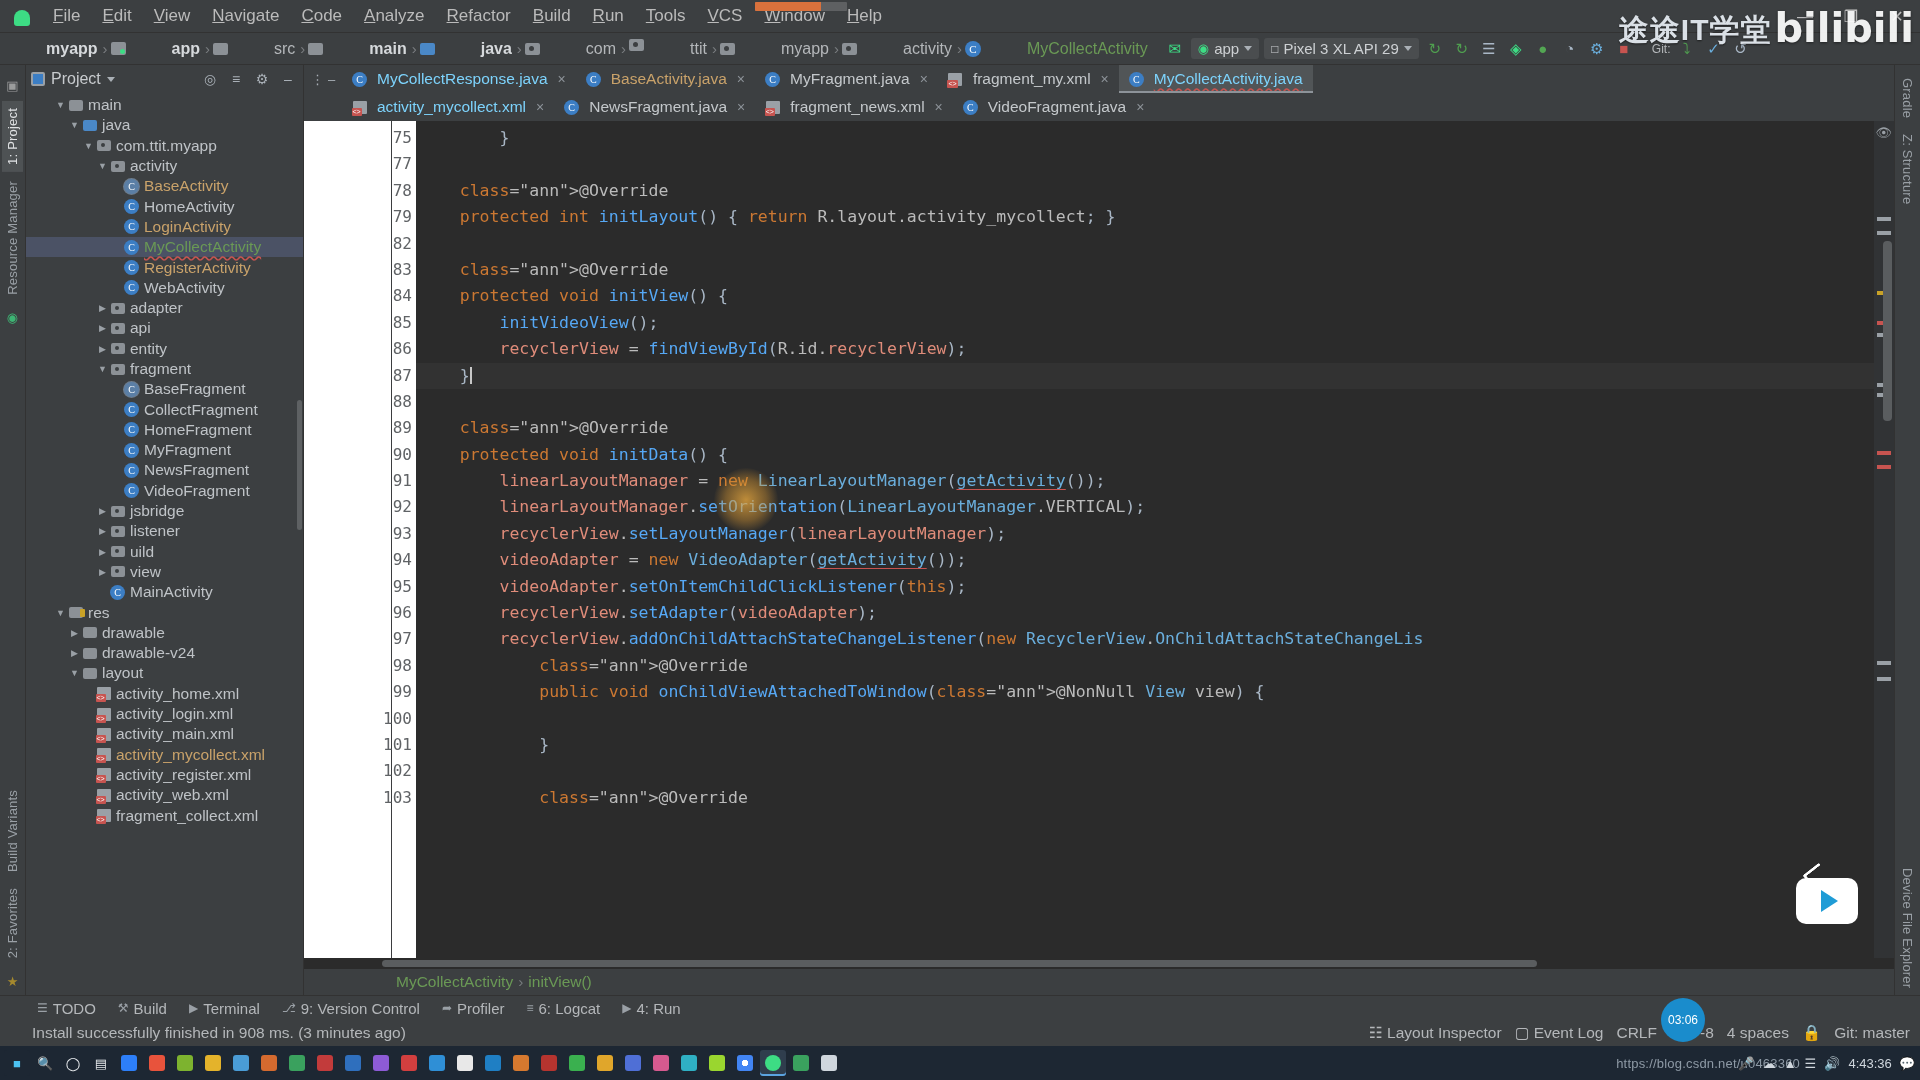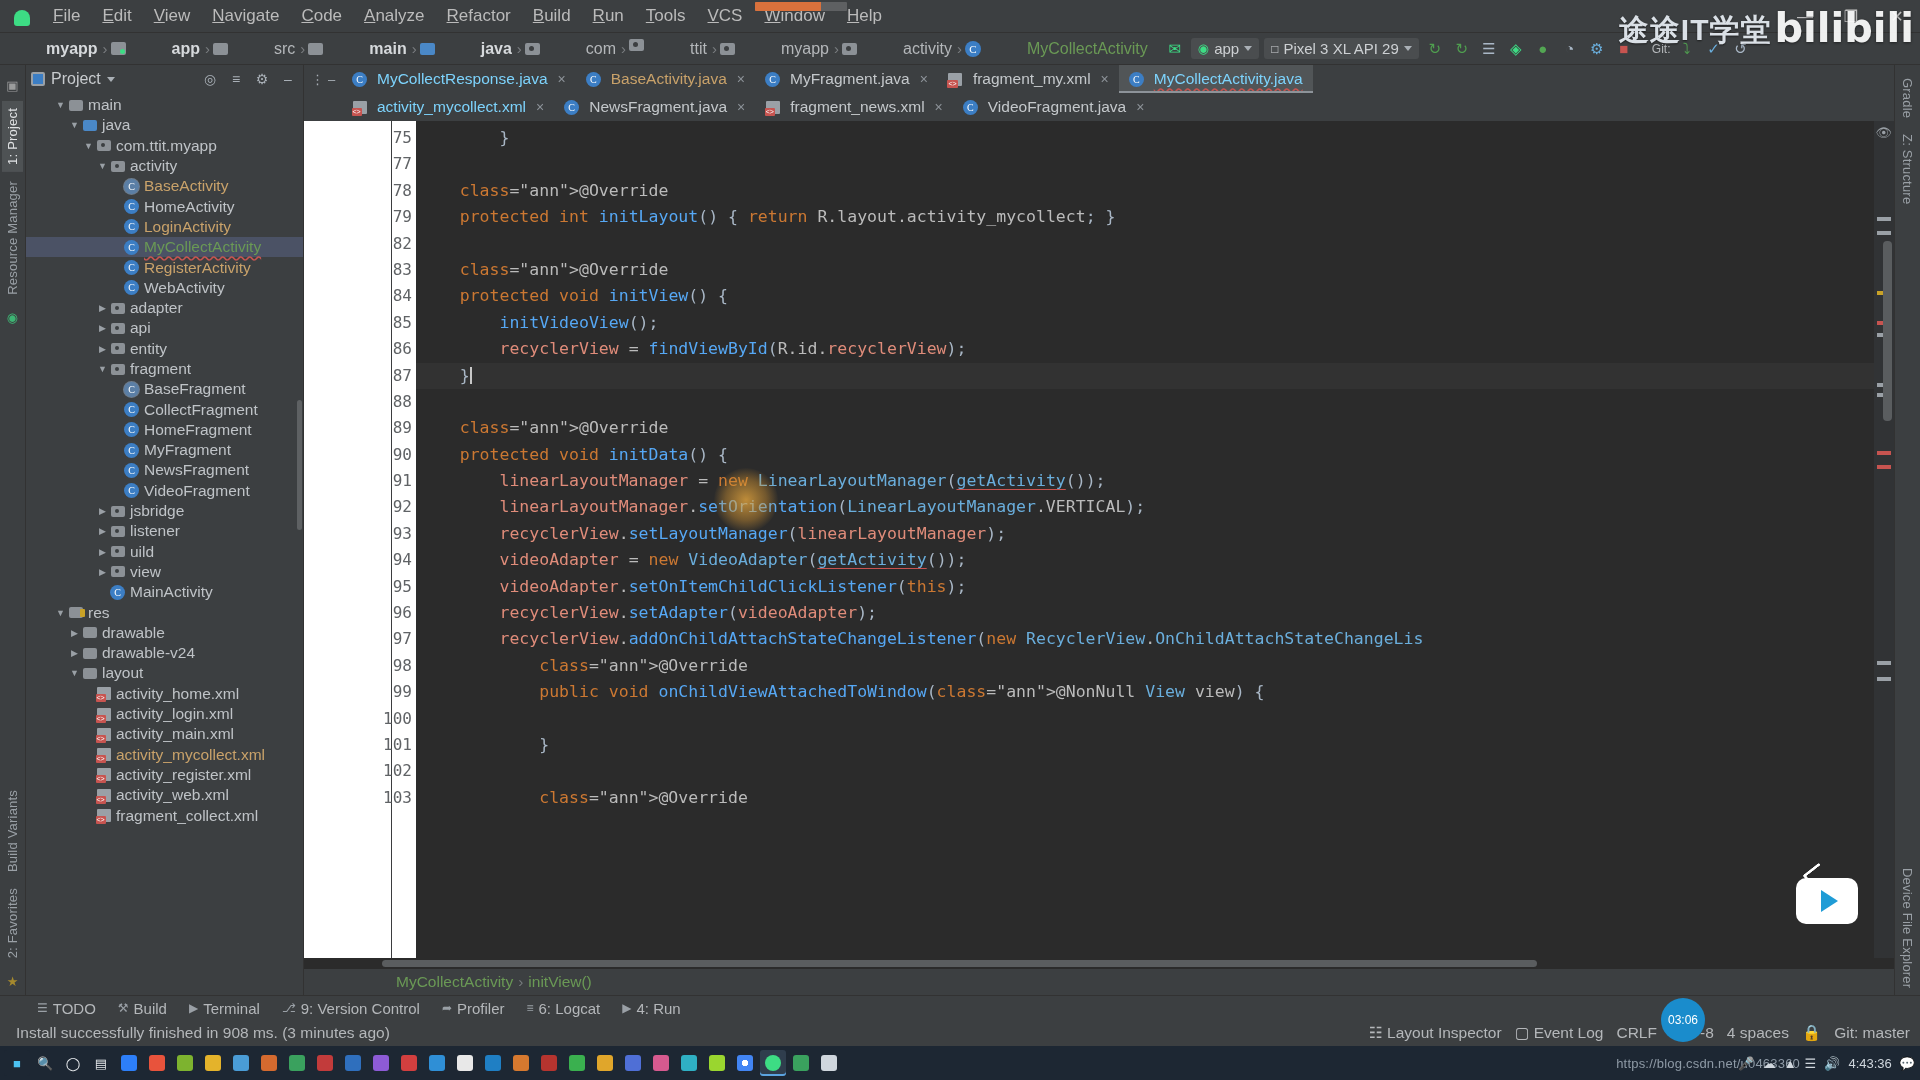--- a/index.html
+++ b/index.html
@@ -218,21 +218,21 @@
   
   .toolbar-bottom {
     height:25px; background:#3c3f41; display:flex; align-items:center; gap:0px;
     padding-left:26px; flex:none; border-top:1px solid #323232; font-size:15px; color:#b4b7ba;
   }
   .twi { display:flex; align-items:center; gap:5px; padding:2px 11px; white-space:nowrap; }
 
   
   .statusbar {
     height:26px; background:#3c3f41; display:flex; align-items:center;
-    padding-left:16px; font-size:15.5px; color:#b4b7ba; flex:none; position:relative;
+    padding-left:32px; font-size:15.5px; color:#b4b7ba; flex:none; position:relative;
   }
   .sb-right { position:absolute; right:10px; display:flex; align-items:center; gap:13px; }
   .sb-item { white-space:nowrap; }
   .sb-ico { display:inline-flex; align-items:center; justify-content:center; }
 
   
   .taskbar {
     height:34px; background:#1d2733; display:flex; align-items:center; gap:2px;
     padding:0 4px; flex:none; position:relative;
   }

